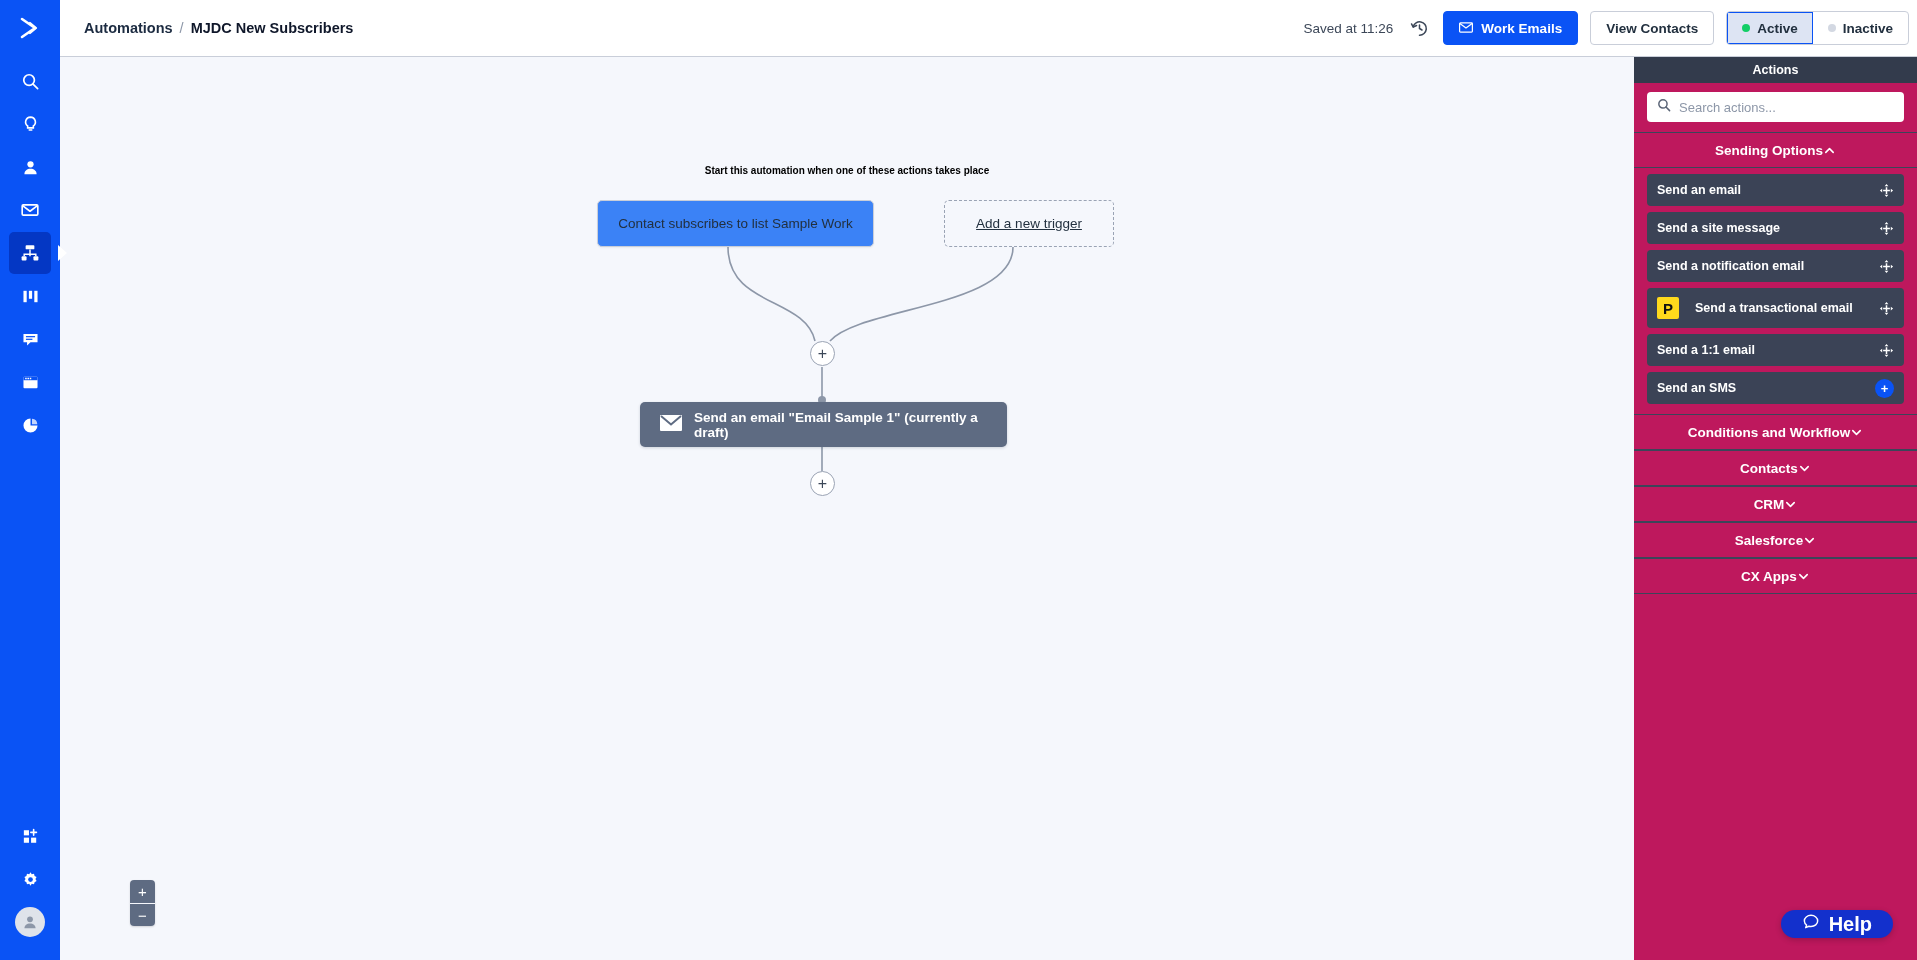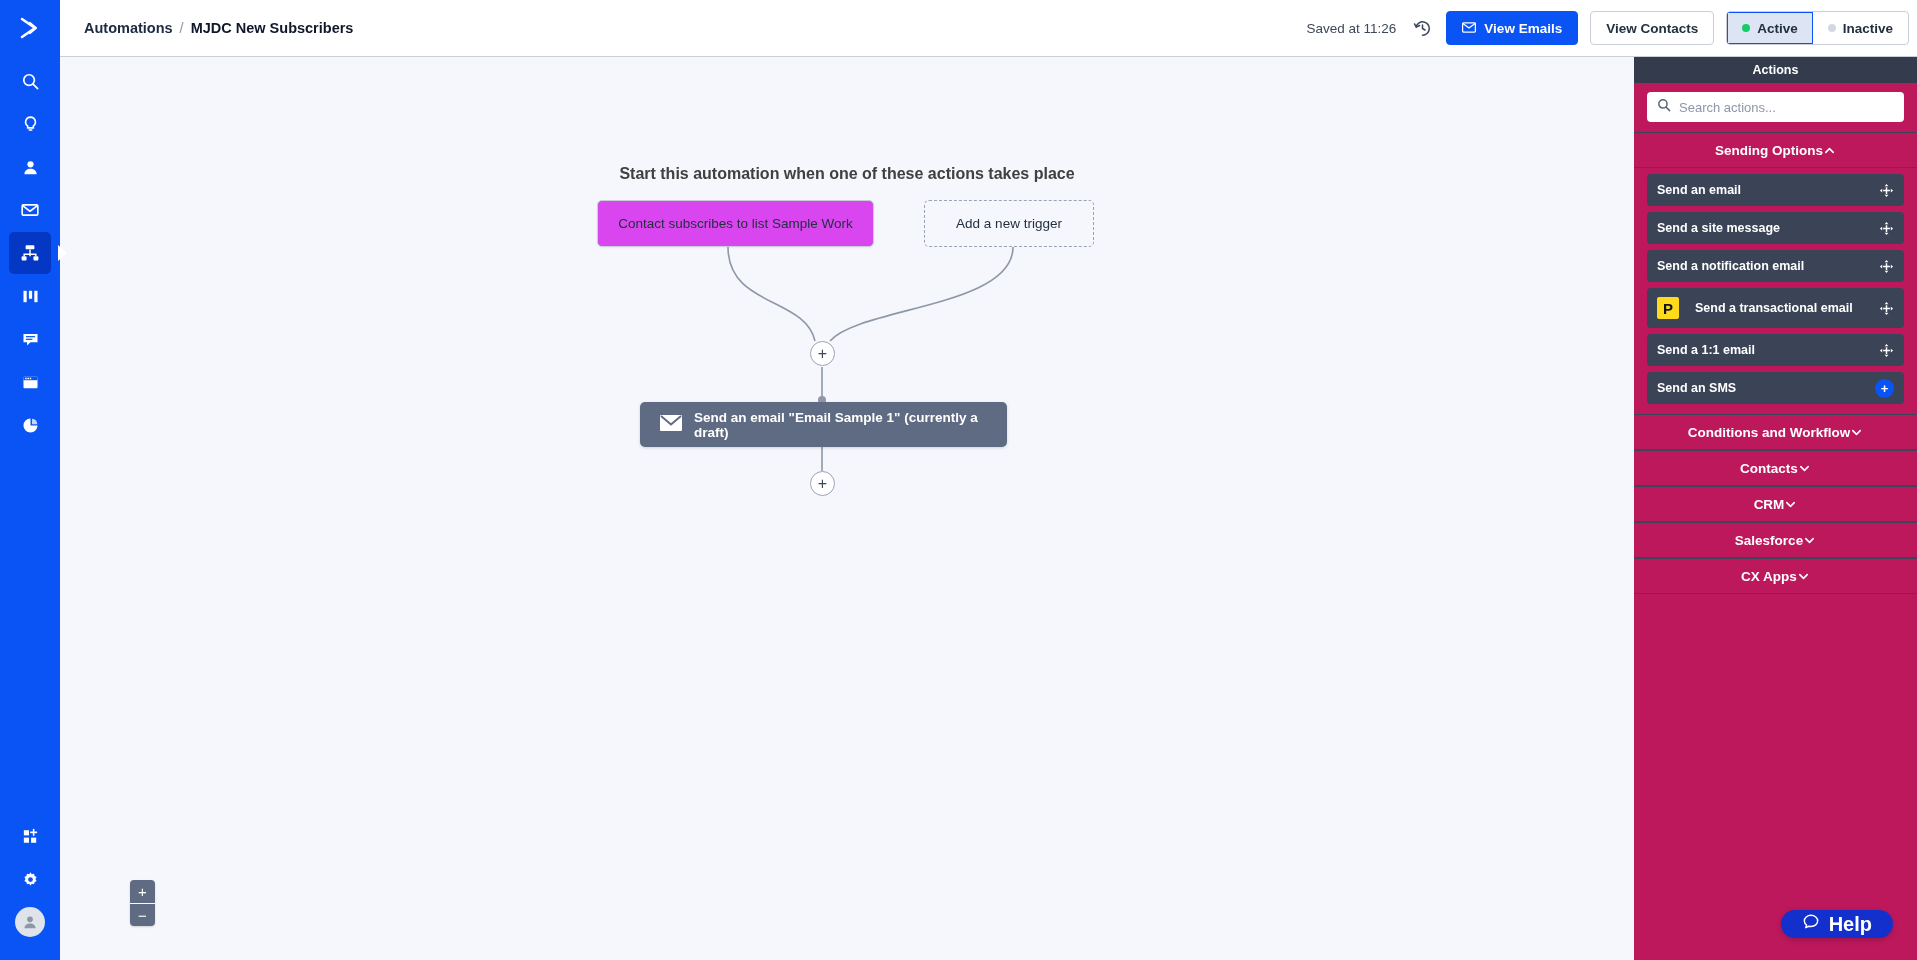--- a/index.html
+++ b/index.html
@@ -76,26 +76,26 @@
   .seg-item.on { background: #dde4f3; box-shadow: inset 0 0 0 1px #0a53f5; }
   .dot { width: 8px; height: 8px; border-radius: 50%; display: inline-block; }
 
   
   .body-row { flex: 1; display: flex; min-height: 0; }
 
   
   .canvas { position: relative; flex: 1; background: #f5f7fc; overflow: hidden; }
   .flow-title {
     position: absolute; left: 0; right: 0; top: 108px; text-align: center;
-    font-size: 16px; font-weight: 700; color: #404040;
+    font-size: 10px; font-weight: 700; color: #000000;
   }
   .flow-svg { position: absolute; left: 0; top: 0; }
   .node {
     position: absolute; display: flex; align-items: center; justify-content: center;
-    font-size: 13.5px; cursor: pointer; background: #d946ef;
+    font-size: 13.5px; cursor: pointer; background: #3b82f6;
   }
   .node-trigger {
     border: 1px solid #c9ced9; border-radius: 5px; color: #22303f;
     box-shadow: 0 1px 2px rgba(28,43,65,.06);
   }
   .node-add {
     border: 1.5px dashed #9aa3b4; border-radius: 5px; color: #22303f;
     background: transparent;
   }
   .node-action {
@@ -293,21 +293,21 @@
               <path d="M10 6.4V10l2.6 1.6" fill="none" stroke="#3c4758" stroke-width="1.6" stroke-linecap="round"></path>
             </svg>
         </span>
         <div class="btn btn-primary">
           <span>
             <svg width="14" height="11" viewBox="0 0 16 12">
                 <rect x="0.7" y="0.7" width="14.6" height="10.6" rx="1" fill="none" stroke="#fff" stroke-width="1.4"></rect>
                 <path d="M1 1.3 L8 6.6 L15 1.3" fill="none" stroke="#fff" stroke-width="1.4"></path>
               </svg>
           </span>
-          <span>View Emails</span>
+          <span>Work Emails</span>
         </div>
         <div class="btn btn-outline">View Contacts</div>
         <div class="seg">
           <div class="seg-item on">
             <span class="dot" style="background:#13ce66"></span>
             <span>Active</span>
           </div>
           <div class="seg-item">
             <span class="dot" style="background:#d3d8e2"></span>
             <span>Inactive</span>
@@ -326,21 +326,21 @@
           <path d="M953 190 C 953 250, 800 250, 770 284" fill="none" stroke="#8d97a8" stroke-width="1.6"></path>
           <line x1="762" y1="310" x2="762" y2="342" stroke="#8d97a8" stroke-width="1.6"></line>
           <circle cx="762" cy="343" r="4" fill="#8d97a8"></circle>
           <line x1="762" y1="390" x2="762" y2="414" stroke="#8d97a8" stroke-width="1.6"></line>
         </svg>
 
         <div class="node node-trigger" style="left:537px; top:143px; width:277px; height:47px;">
           <span>Contact subscribes to list Sample Work</span>
         </div>
 
-        <div class="node node-add" style="left:864px; top:143px; width:170px; height:47px;">
+        <div class="node node-add" style="left:884px; top:143px; width:170px; height:47px;text-decoration:underline;">
           <span>Add a new trigger</span>
         </div>
 
         <div class="plus-node" style="left:750px; top:284px;">
           <span>+</span>
         </div>
 
         <div class="node node-action" style="left:580px; top:345px; width:367px; height:45px;">
           <span>
             <svg width="22" height="16" viewBox="0 0 22 16">

